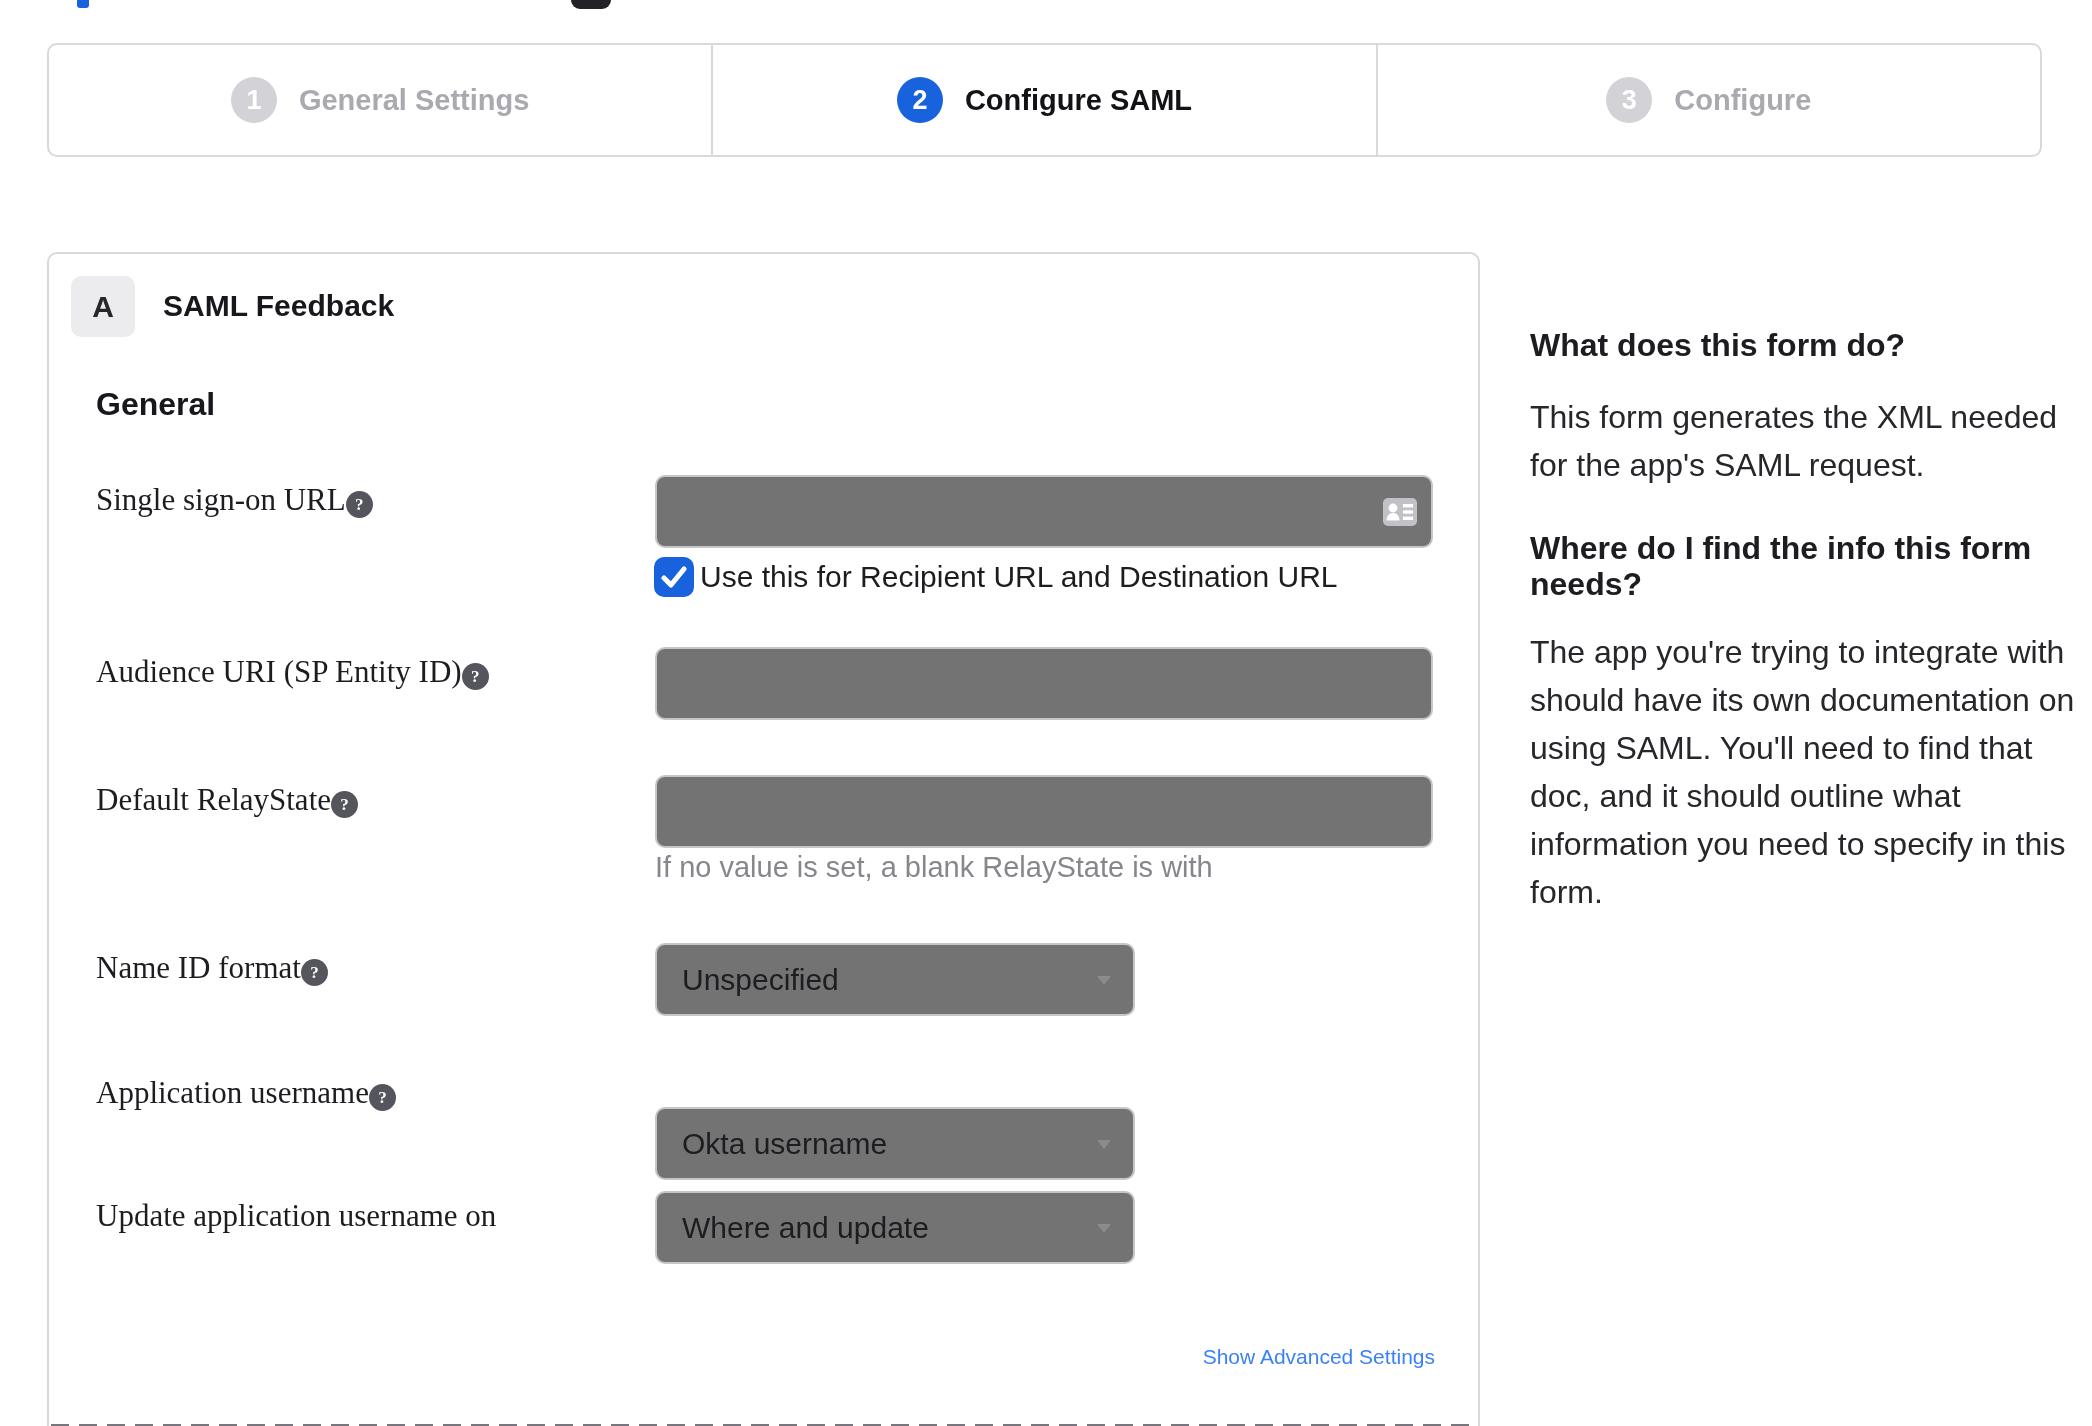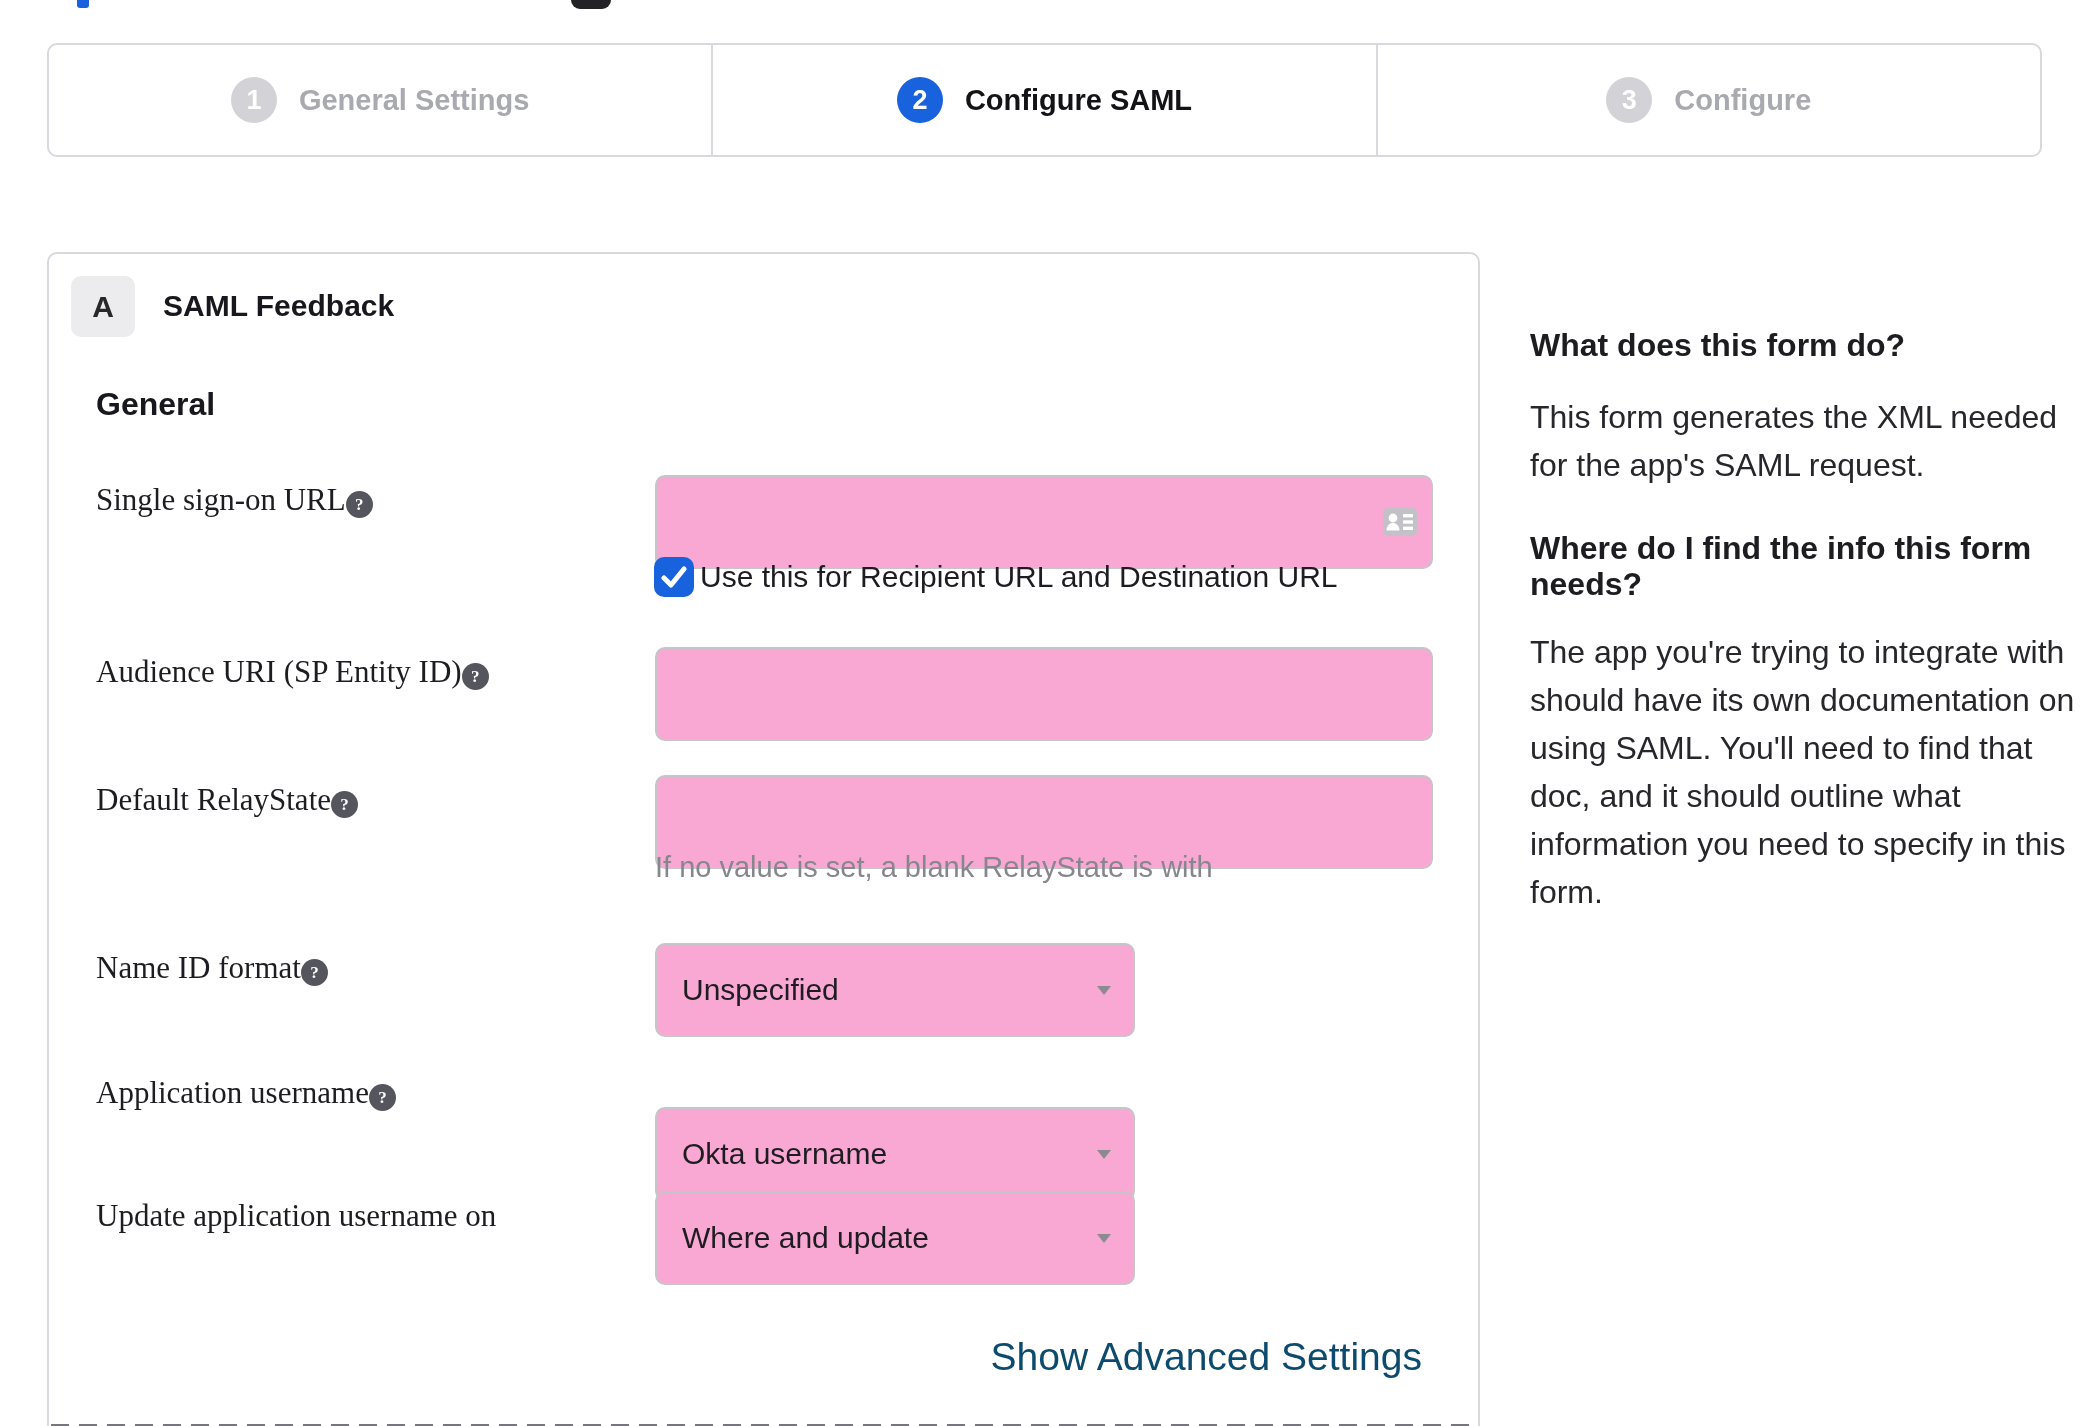--- a/index.html
+++ b/index.html
@@ -28,37 +28,37 @@
     border:2px solid #d9d9dd; border-radius:10px; background:#fff; }
   .card > * { position:absolute; }
   .badge { left:22px; top:22px; width:64px; height:61px; background:#ececee; border-radius:10px;
     font-size:30px; font-weight:bold; display:flex; align-items:center; justify-content:center; color:#26262b; }
   .card-title { left:114px; top:34px; font-size:30px; font-weight:bold; line-height:36px; }
   .group-heading { left:47px; top:131px; font-size:32px; font-weight:bold; line-height:38px; }
 
   .flabel { left:47px; display:flex; align-items:flex-end; height:38px; font-size:31px; color:#1d1d21;font-family:Liberation Serif, serif; }
   .help { width:27px; height:27px; border-radius:50%; background:#55555e; color:#fff;
     font-size:17px; font-weight:bold; display:flex; align-items:center; justify-content:center; flex:0 0 27px; }
-  .ctl { left:606px; width:778px; height:94px; border:2px solid #c5c5ca; border-radius:10px; background:#f9a8d4; }
+  .ctl { left:606px; width:778px; height:73px; border:2px solid #c5c5ca; border-radius:10px; background:#737373; }
   .ctl.select { width:480px; display:flex; align-items:center; padding-left:25px; font-size:30px; color:#1d1d21; }
   .caret { position:absolute; right:22px; top:50%; margin-top:-4px; width:0; height:0;
     border-left:7px solid transparent; border-right:7px solid transparent; border-top:9px solid #8a8a90; }
   .contact-icon { position:absolute; right:14px; top:50%; margin-top:-14px; }
 
   .lbl-r1 { top:226px; } .ctl-r1 { top:221px; }
   .cbrow { left:605px; top:303px; display:flex; align-items:center; gap:6px; height:40px; }
   .checkbox { width:40px; height:40px; background:#1862dd; border-radius:10px; display:flex; align-items:center; justify-content:center; flex:0 0 40px; }
   .cblabel { font-size:30px; color:#1d1d21; }
   .lbl-r2 { top:398px; } .ctl-r2 { top:393px; }
   .lbl-r3 { top:526px; } .ctl-r3 { top:521px; }
   .hint { left:606px; top:595px; font-size:29px; line-height:36px; color:#86868d; }
   .lbl-r4 { top:694px; } .ctl-r4 { top:689px; }
   .lbl-r5 { top:819px; } .ctl-r5 { top:853px; }
   .lbl-r6 { top:942px; } .ctl-r6 { top:937px; }
-  .adv-link { top:1084px; right:56px; font-size:39px; line-height:38px; color:#0c4a6e; font-weight:500; }
+  .adv-link { top:1084px; right:43px; font-size:21px; line-height:38px; color:#3b82f6; font-weight:500; }
   .dashed { left:2px; right:2px; top:1170px; height:4px;
     background:repeating-linear-gradient(90deg,#76767c 0 18px,transparent 18px 28px); }
 
   
   .sidebar { position:absolute; left:1530px; top:326px; width:565px; color:#26262b; }
   .sidebar h3 { margin:0; font-size:32px; font-weight:bold; line-height:38px; color:#1d1d21; }
   .sidebar h3.second { margin-top:41px; line-height:36px; }
   .sidebar p { margin:29px 0 0 0; font-size:32px; line-height:48px; }
   .sidebar p.second { margin-top:26px; }
 </style>

